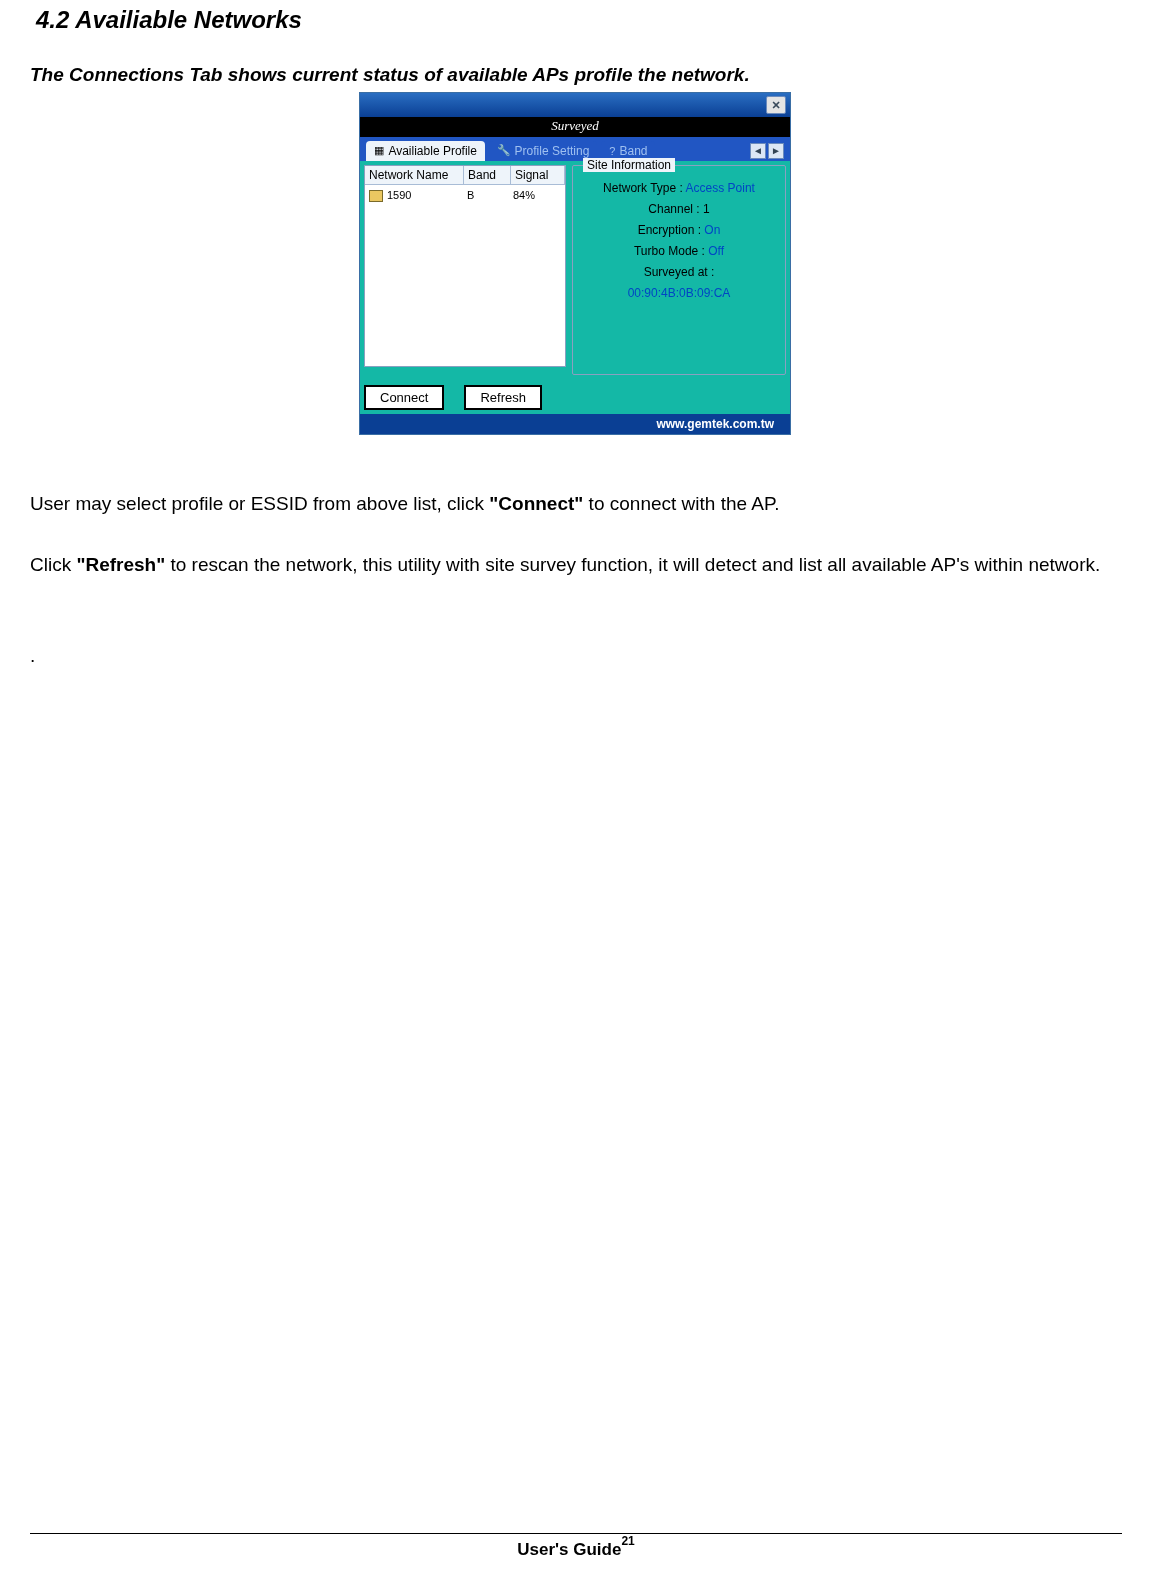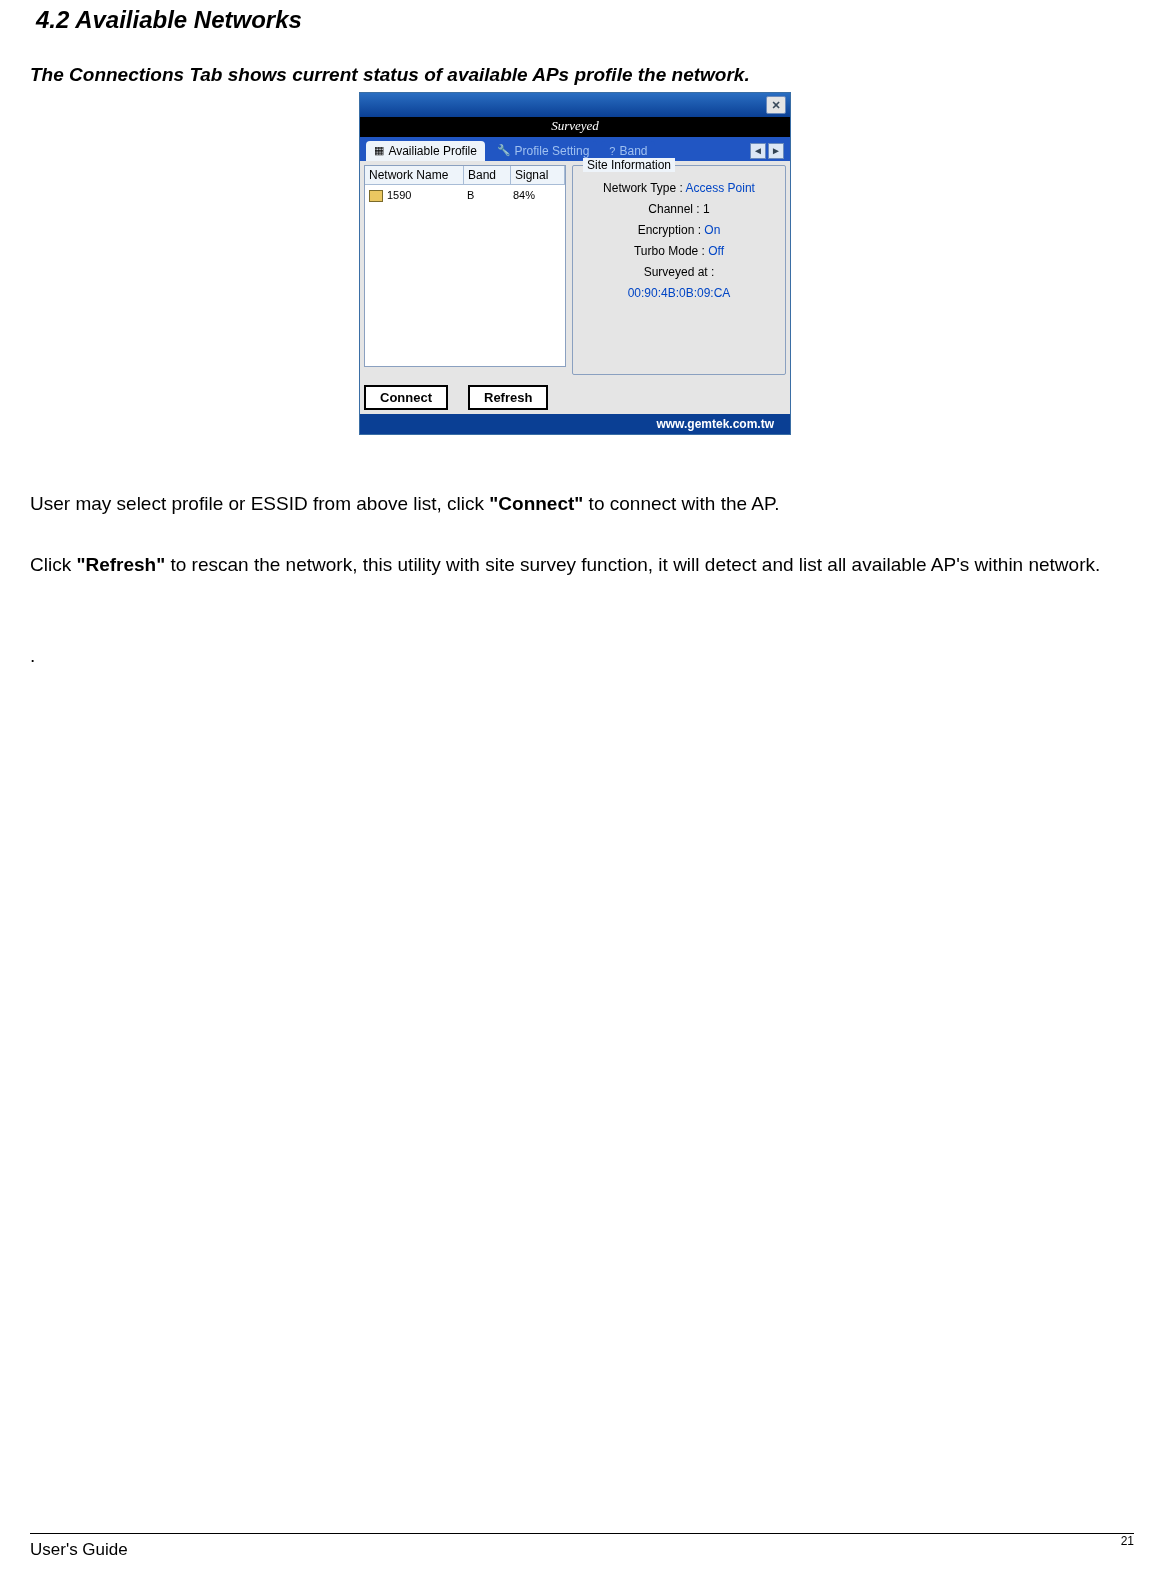--- a/index.html
+++ b/index.html
@@ -118,21 +118,21 @@
     height: 14px;
     background: #dce7f5;
     border: 1px solid #6b8bbd;
     color: #345;
     font-size: 10px;
     display: flex;
     align-items: center;
     justify-content: center;
   }
   .client {
-    background: #e5e5e5;
+    background: #14b8a6;
     padding: 4px;
   }
   .cols {
     display: flex;
     gap: 6px;
     align-items: stretch;
   }
   .listpanel {
     border: 1px solid #8aa0c0;
     background: #fff;
@@ -197,21 +197,21 @@
   .buttons {
     display: flex;
     gap: 20px;
     margin-top: 10px;
   }
   .btn {
     background: #fff;
     border: 2px solid #000;
     border-radius: 0;
     padding: 3px 14px;
-    font-weight: bold;
+    font-weight: normal;
     font-size: 13px;
   }
   .footerbar {
     background: #0a3f94;
     color: #fff;
     text-align: right;
     padding: 3px 16px;
     font-size: 12px;
     font-weight: bold;
   }
@@ -221,26 +221,27 @@
     line-height: 2.05;
     margin: 0 0 22px 0;
     text-align: justify;
   }
   .bold { font-weight: bold; }
   .dot { font-size: 19px; margin-top: 60px; }
   .pagefooter {
     position: absolute;
     bottom: 24px;
     left: 30px;
-    right: 16px;
+    right: 28px;
     border-top: 1px solid #000;
     padding-top: 6px;
     display: flex;
-    justify-content: space-between;
+    justify-content: center;
     font-size: 17px;
+    font-weight: bold;
   }
   .pagenum { font-size: 12px; position: relative; top: -6px; }
 </style>
 </head>
 <body>
 
 <div class="page">
   <div class="section-title">4.2 Availiable Networks</div>
   <div class="intro-line">The Connections Tab shows  current status of available APs profile the network.</div>
 

